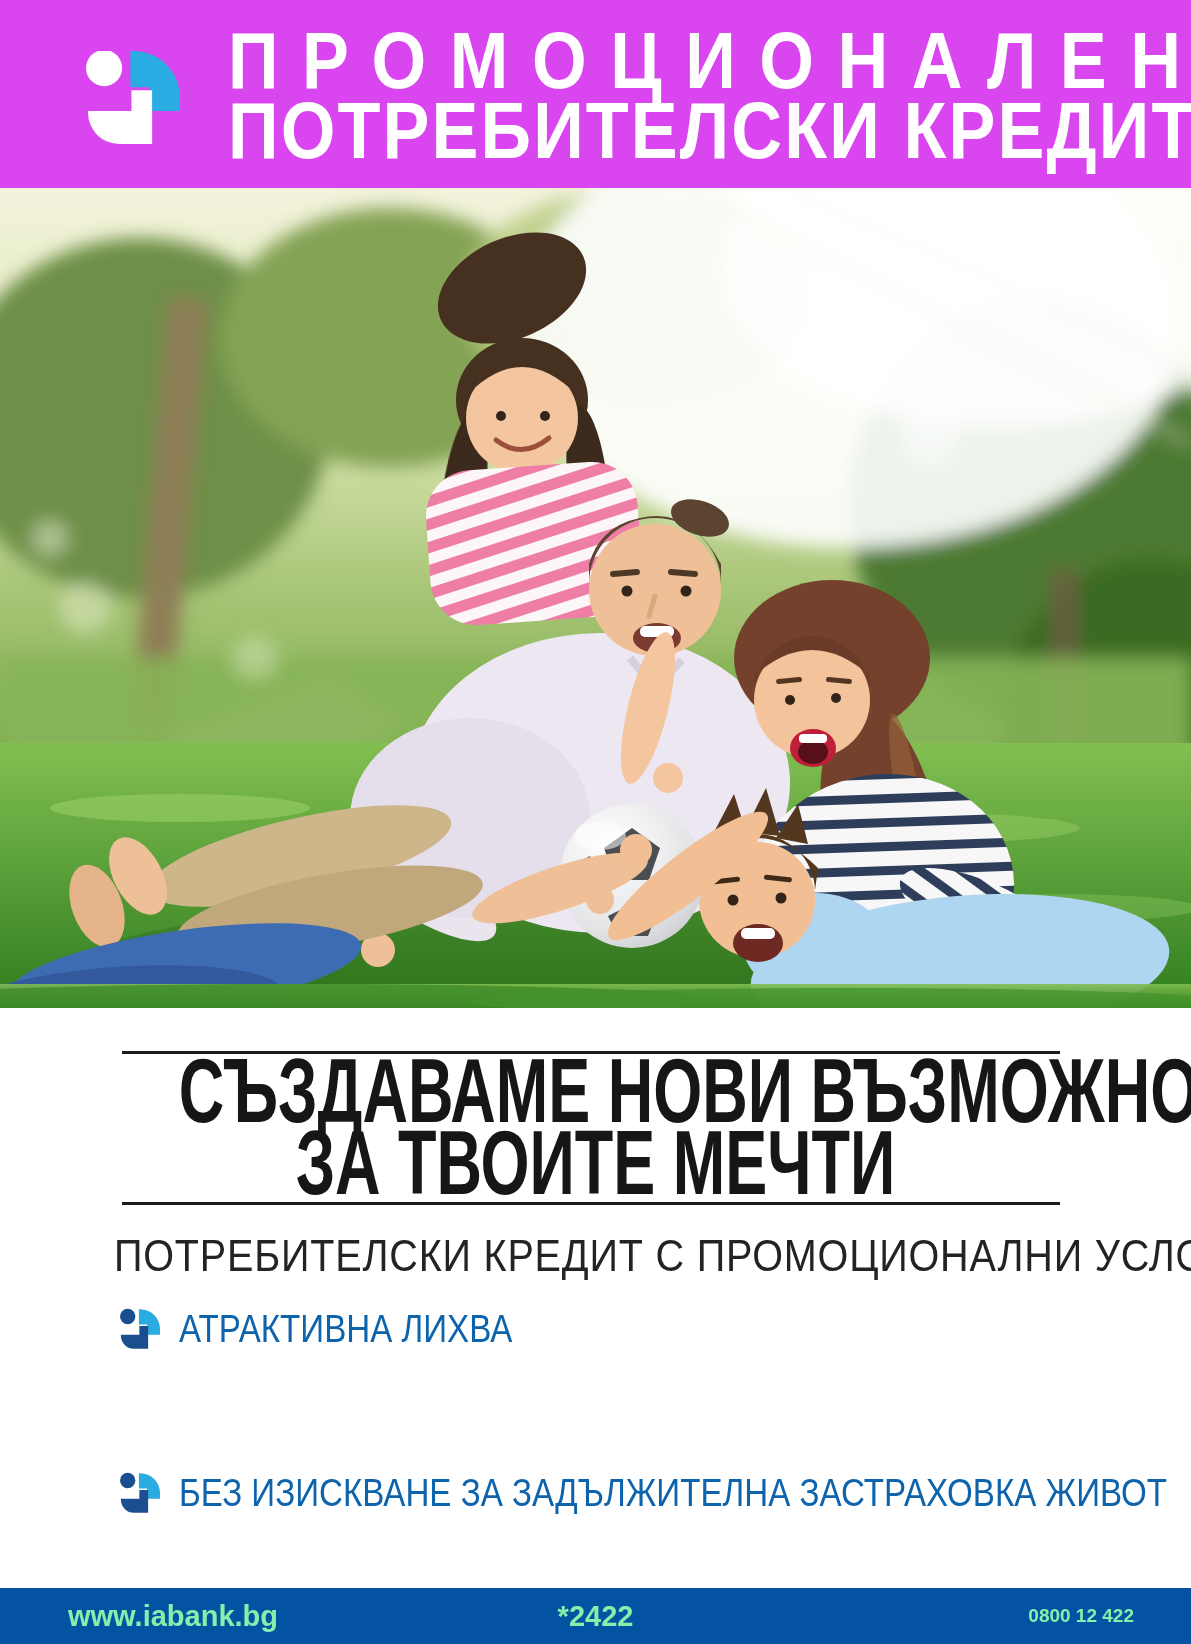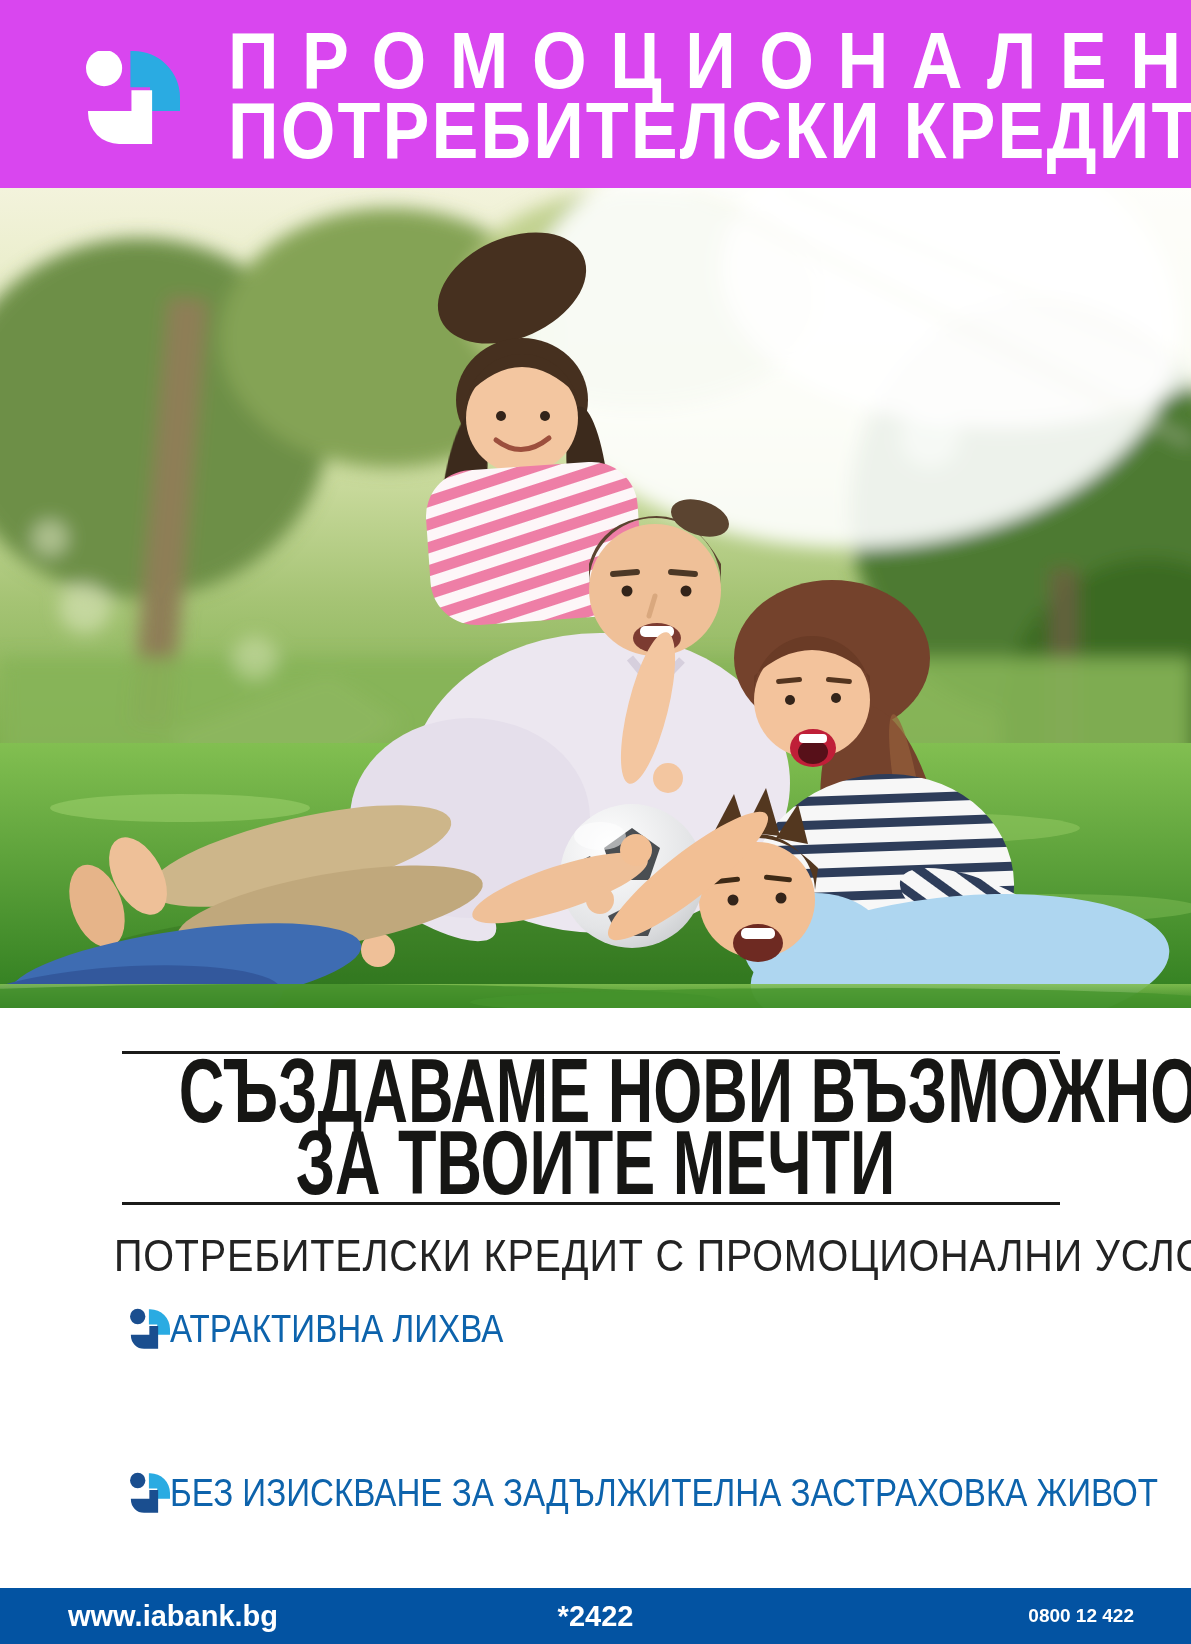--- a/index.html
+++ b/index.html
@@ -23,30 +23,30 @@
   .rule.bottom{top:1202px;}
   .headline-line{position:absolute;left:0;width:1191px;text-align:center;color:#161614;
     font-weight:bold;font-size:90px;line-height:1;white-space:nowrap;
     transform:scaleX(0.70);transform-origin:50% 0;}
   .headline-line.l1{top:1046px;}
   .headline-line.l2{top:1118px;}
   
   .subheading{position:absolute;left:114px;top:1230px;font-size:45px;color:#232323;
     letter-spacing:0.02em;white-space:nowrap;transform:scaleX(0.88);transform-origin:0 0;}
   
-  .benefit{position:absolute;left:130px;height:46px;display:flex;align-items:center;}
+  .benefit{position:absolute;left:120px;height:46px;display:flex;align-items:center;gap:19px;}
   .benefit.b1{top:1306px;}
   .benefit.b2{top:1388px;}
   .benefit.b3{top:1470px;}
   .benefit .icon{width:40px;height:42px;flex:0 0 auto;}
   .benefit .label{font-size:39px;color:#0d63ac;white-space:nowrap;
     transform:scaleX(0.85);transform-origin:0 50%;}
   
   .footer-band{position:absolute;left:0;top:1588px;width:1191px;height:56px;background:#0353a2;
-    color:#ffffff;font-weight:bold;}
+    color:#86efac;font-weight:bold;}
   .footer-site{position:absolute;left:68px;top:50%;transform:translateY(-50%);font-size:29px;}
   .footer-short{position:absolute;left:50%;top:50%;transform:translate(-50%,-50%);font-size:29px;text-align:right;}
   .footer-phone{position:absolute;right:57px;top:50%;transform:translateY(-50%);font-size:19px;}
 </style>
 </head>
 <body>
 
 <div class="poster">
 
   <div class="header-band">

